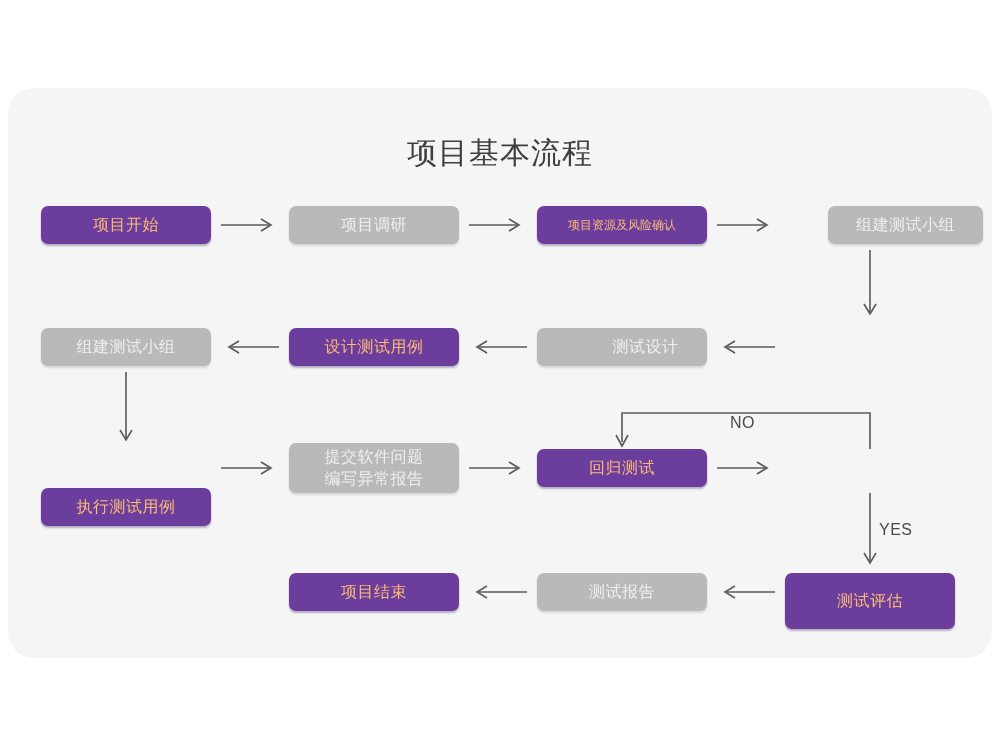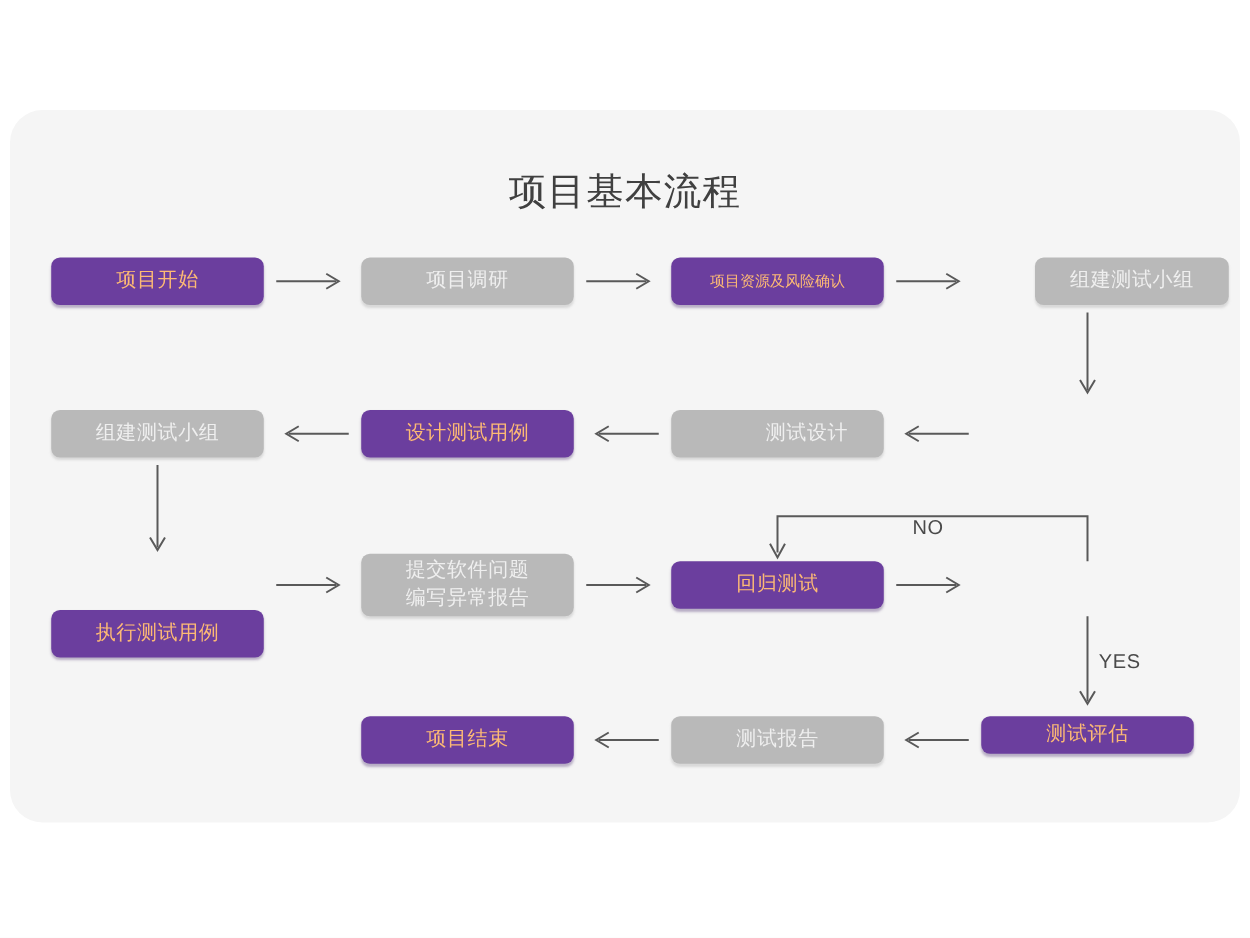--- a/index.html
+++ b/index.html
@@ -170,21 +170,21 @@
   <div class="conn" style="left:862px; top:493px;">
     <svg width="20" height="78">
         <line x1="8" y1="0" x2="8" y2="68" stroke="#595959" stroke-width="1.6"></line>
         <polyline points="2,60 8,70 14,60" fill="none" stroke="#595959" stroke-width="1.6"></polyline>
       </svg>
   </div>
   <div class="edge-label" style="left:879px; top:521px;">YES</div>
 
   <div class="node purple" style="left:289px; top:573px; width:170px; height:38px;">项目结束</div>
   <div class="node gray" style="left:537px; top:573px; width:170px; height:38px;">测试报告</div>
-  <div class="node purple" style="left:785px; top:573px; width:170px; height:30px;">测试评估</div>
+  <div class="node purple" style="left:785px; top:573px; width:170px; height:56px;">测试评估</div>
 
   <div class="conn" style="left:469px; top:581px;">
     <svg width="58" height="22">
         <line x1="10" y1="11" x2="58" y2="11" stroke="#595959" stroke-width="1.6"></line>
         <polyline points="18,5 8,11 18,17" fill="none" stroke="#595959" stroke-width="1.6"></polyline>
       </svg>
   </div>
   <div class="conn" style="left:717px; top:581px;">
     <svg width="58" height="22">
         <line x1="10" y1="11" x2="58" y2="11" stroke="#595959" stroke-width="1.6"></line>

